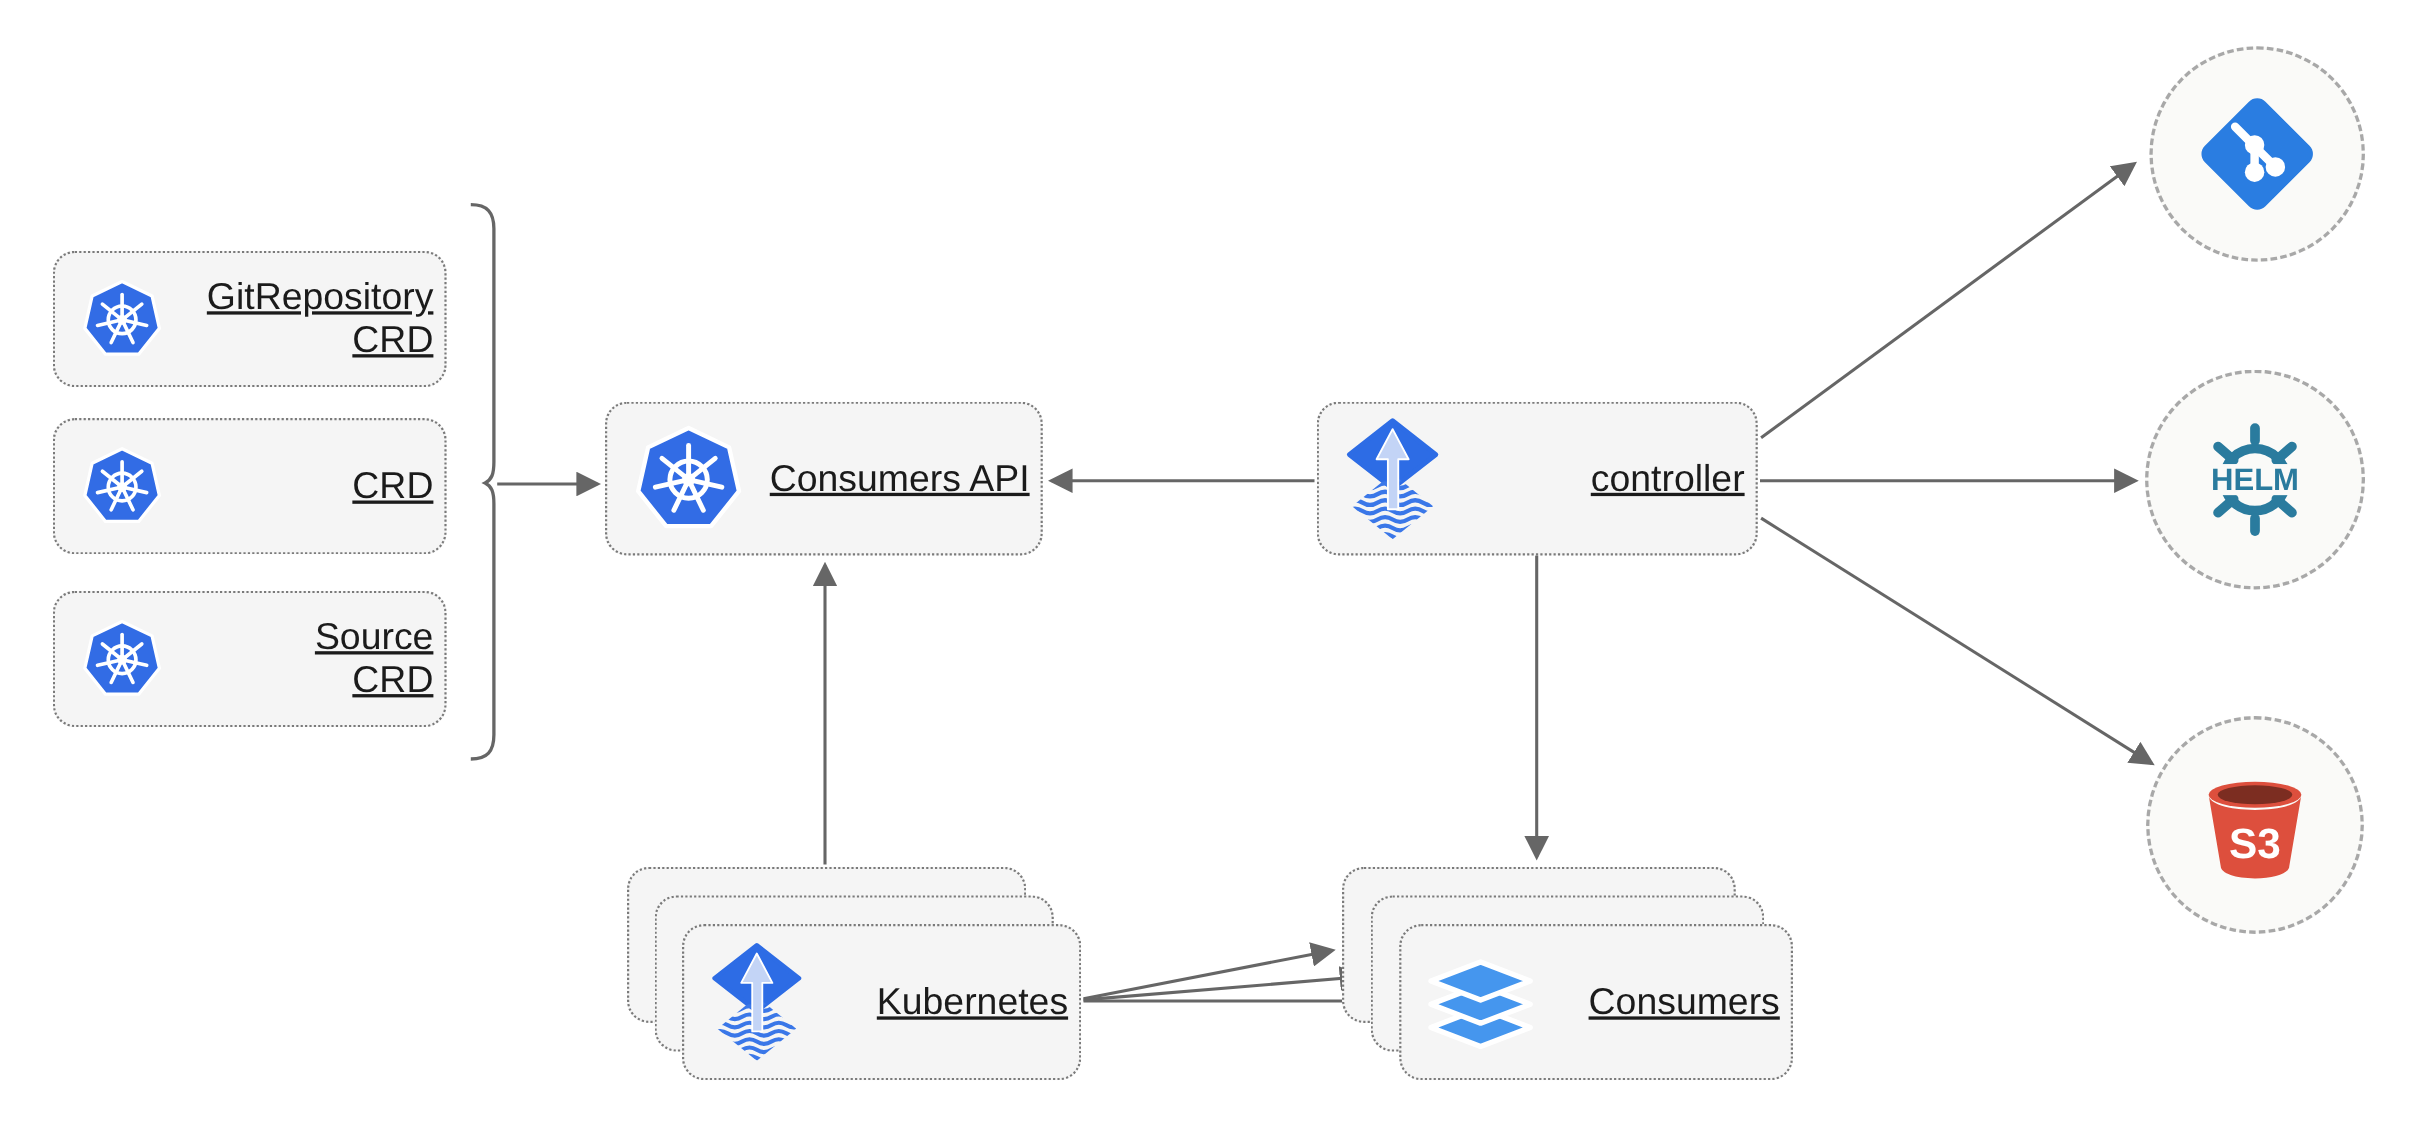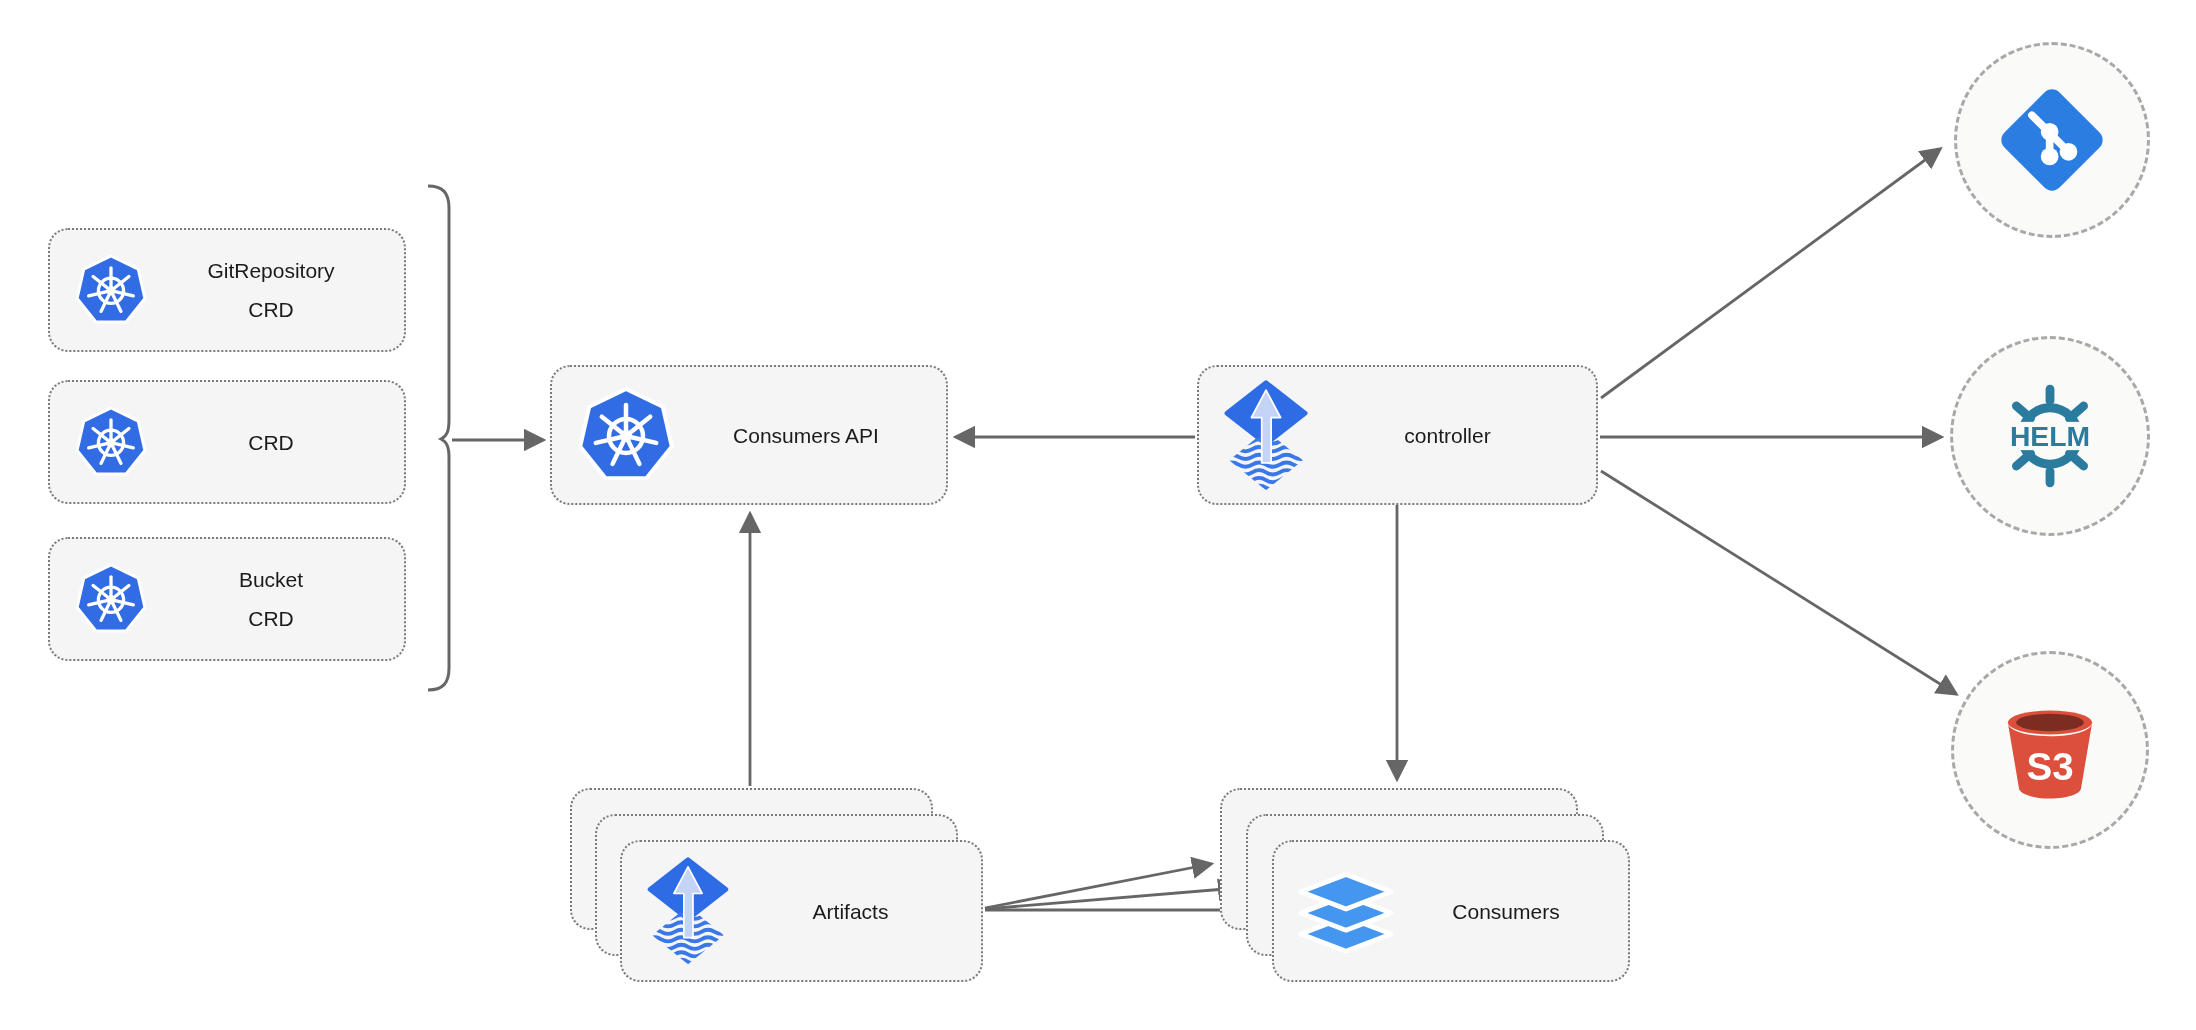--- a/index.html
+++ b/index.html
@@ -8,21 +8,21 @@
     font-family:"Liberation Sans",sans-serif;color:#1b1b1b;
   }
   .wires{position:absolute;left:0;top:0;width:2196px;height:1030px;z-index:1;}
   .box{
     position:absolute;z-index:2;background:#f5f5f5;
     border:2px dotted #7a7a7a;border-radius:20px;
     display:flex;align-items:center;box-sizing:border-box;
   }
   .box.ghost{z-index:2;}
   .box .icon{margin-left:24px;flex:0 0 auto;}
-  .box .lbl{flex:1 1 auto;text-align:center;font-size:21px;line-height:39px;padding-right:10px;}
+  .box .lbl{flex:1 1 auto;text-align:right;font-size:34px;line-height:39px;padding-right:10px;text-decoration:underline;}
   .box .lbl span{display:block;}
   .circle{
     position:absolute;z-index:2;background:#fafaf8;
     border:3px dashed #a8a8a8;border-radius:50%;
     display:flex;align-items:center;justify-content:center;box-sizing:border-box;
   }
   svg{display:block;}
 </style>
 </head>
 <body>
@@ -143,21 +143,21 @@
       </svg>
     <div class="lbl">
       <span>CRD</span>
     </div>
   </div>
   <div class="box" style="left:48px;top:537px;width:358px;height:124px">
     <svg class="icon" width="74" height="74">
         <use href="#k8s"></use>
       </svg>
     <div class="lbl">
-      <span>Bucket</span>
+      <span>Source</span>
       <span>CRD</span>
     </div>
   </div>
 
   <div class="box" style="left:550px;top:365px;width:398px;height:140px">
     <svg class="icon" width="100" height="100">
         <use href="#k8s"></use>
       </svg>
     <div class="lbl">
       <span>Consumers API</span>
@@ -173,21 +173,21 @@
     </div>
   </div>
 
   <div class="box ghost" style="left:570px;top:788px;width:363px;height:142px"></div>
   <div class="box ghost" style="left:595px;top:814px;width:363px;height:142px"></div>
   <div class="box" style="left:620px;top:840px;width:363px;height:142px">
     <svg class="icon" width="84" height="110">
         <use href="#flux"></use>
       </svg>
     <div class="lbl">
-      <span>Artifacts</span>
+      <span>Kubernetes</span>
     </div>
   </div>
 
   <div class="box ghost" style="left:1220px;top:788px;width:358px;height:142px"></div>
   <div class="box ghost" style="left:1246px;top:814px;width:358px;height:142px"></div>
   <div class="box" style="left:1272px;top:840px;width:358px;height:142px">
     <svg class="icon" width="96" height="96">
         <use href="#layersicon"></use>
       </svg>
     <div class="lbl">

